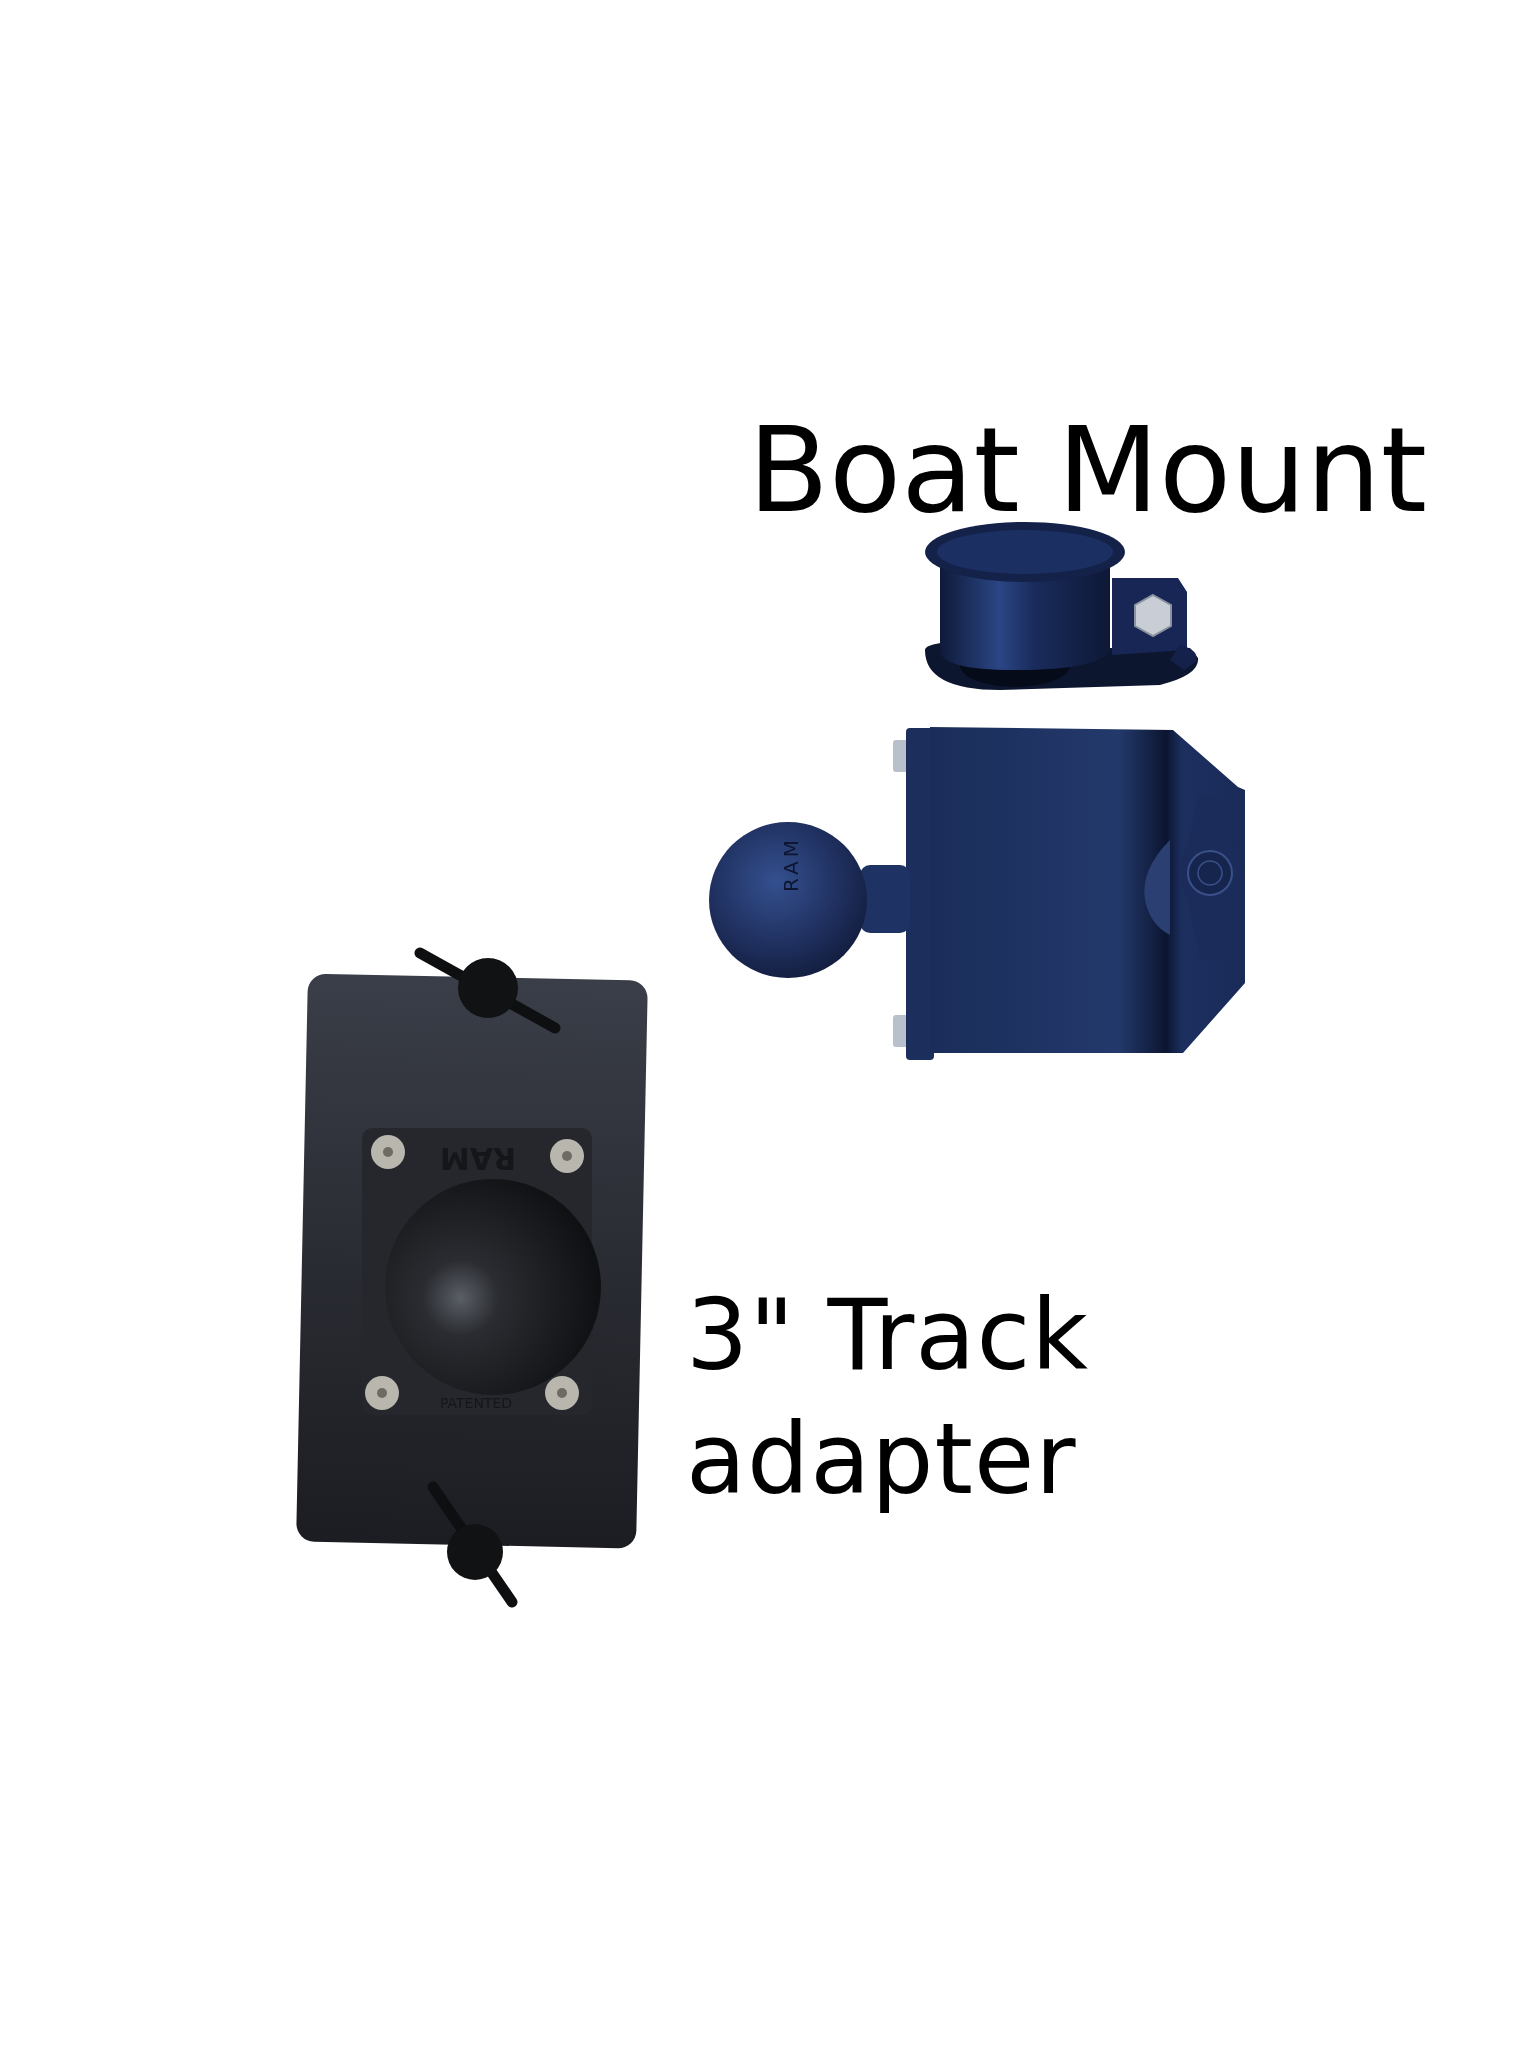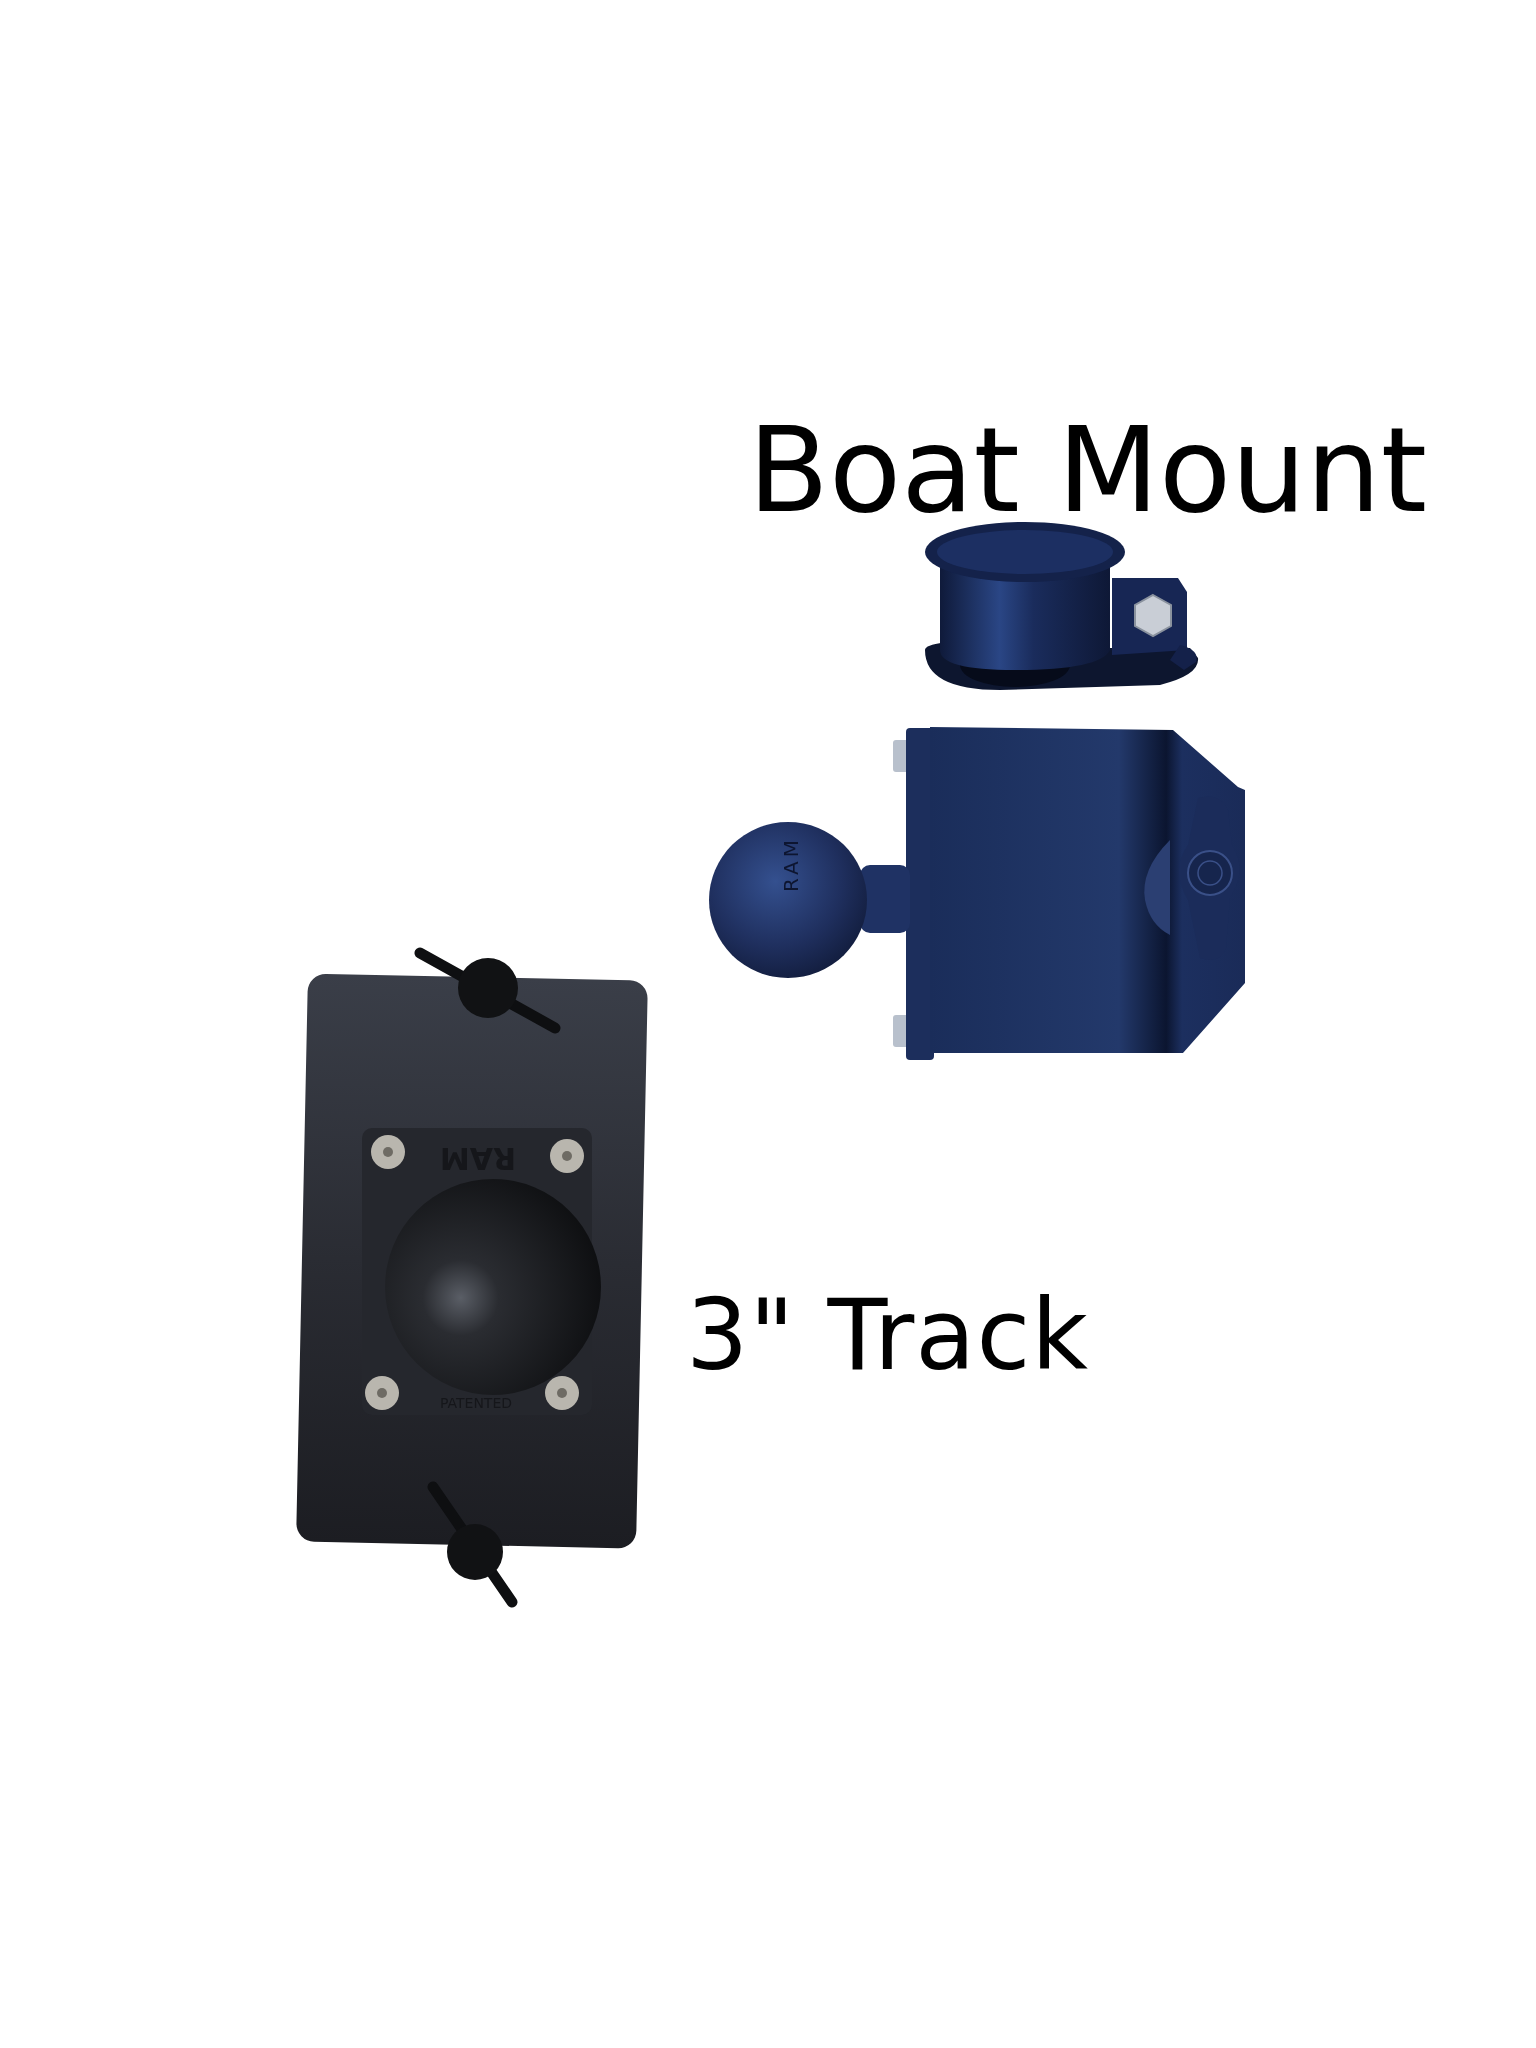--- a/index.html
+++ b/index.html
@@ -18,20 +18,21 @@
     .product { position: absolute; }
     svg { display: block; }
   </style>
 </head>
 <body>
 
 <h1 id="boat-label" class="label">Boat Mount</h1>
 
 <div id="track-label" class="label">
   <div>3" Track</div>
+  <div>adapter</div>
 </div>
 
 <div class="product" style="left:900px; top:500px;">
   <svg width="320" height="220" viewBox="0 0 320 220">
     <defs>
       <linearGradient id="clampGrad" x1="0" x2="1" y1="0" y2="0">
         <stop offset="0" stop-color="#0f1a3a"></stop>
         <stop offset="0.35" stop-color="#2a4685"></stop>
         <stop offset="0.55" stop-color="#1a2c5c"></stop>
         <stop offset="1" stop-color="#0e1836"></stop>

